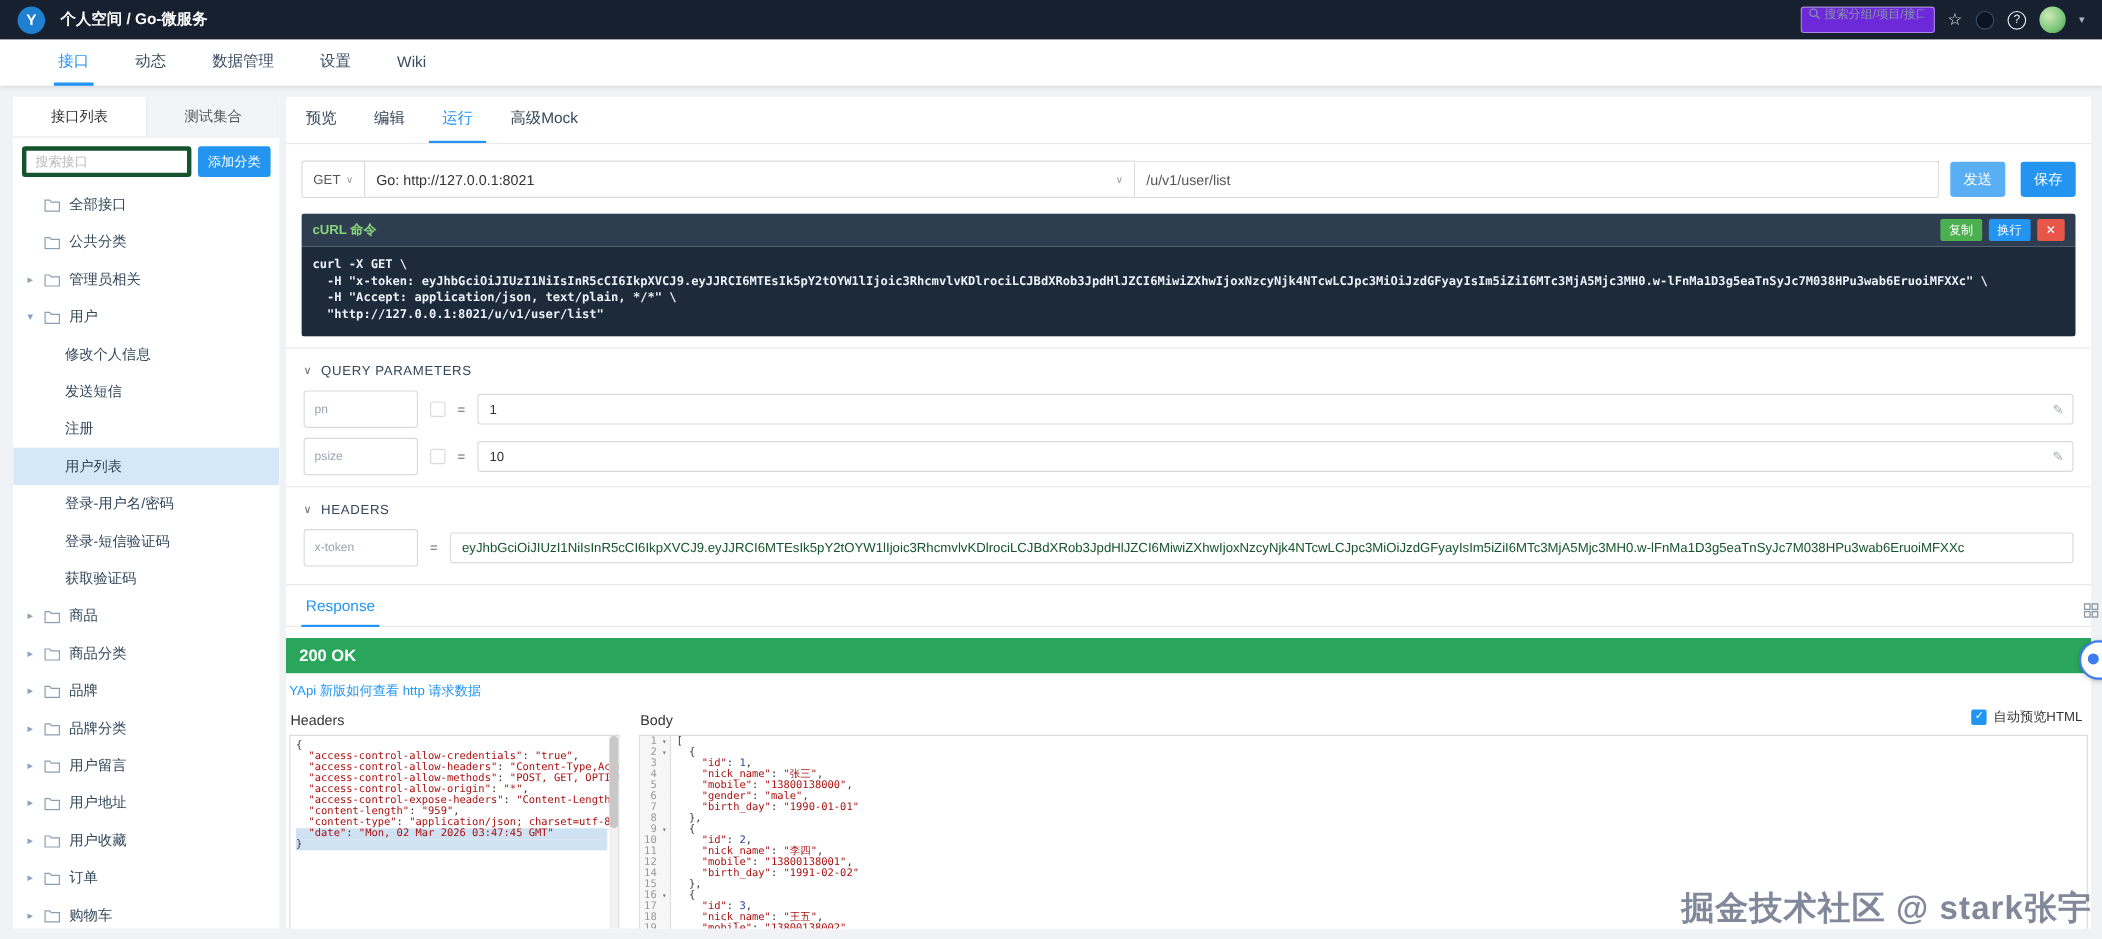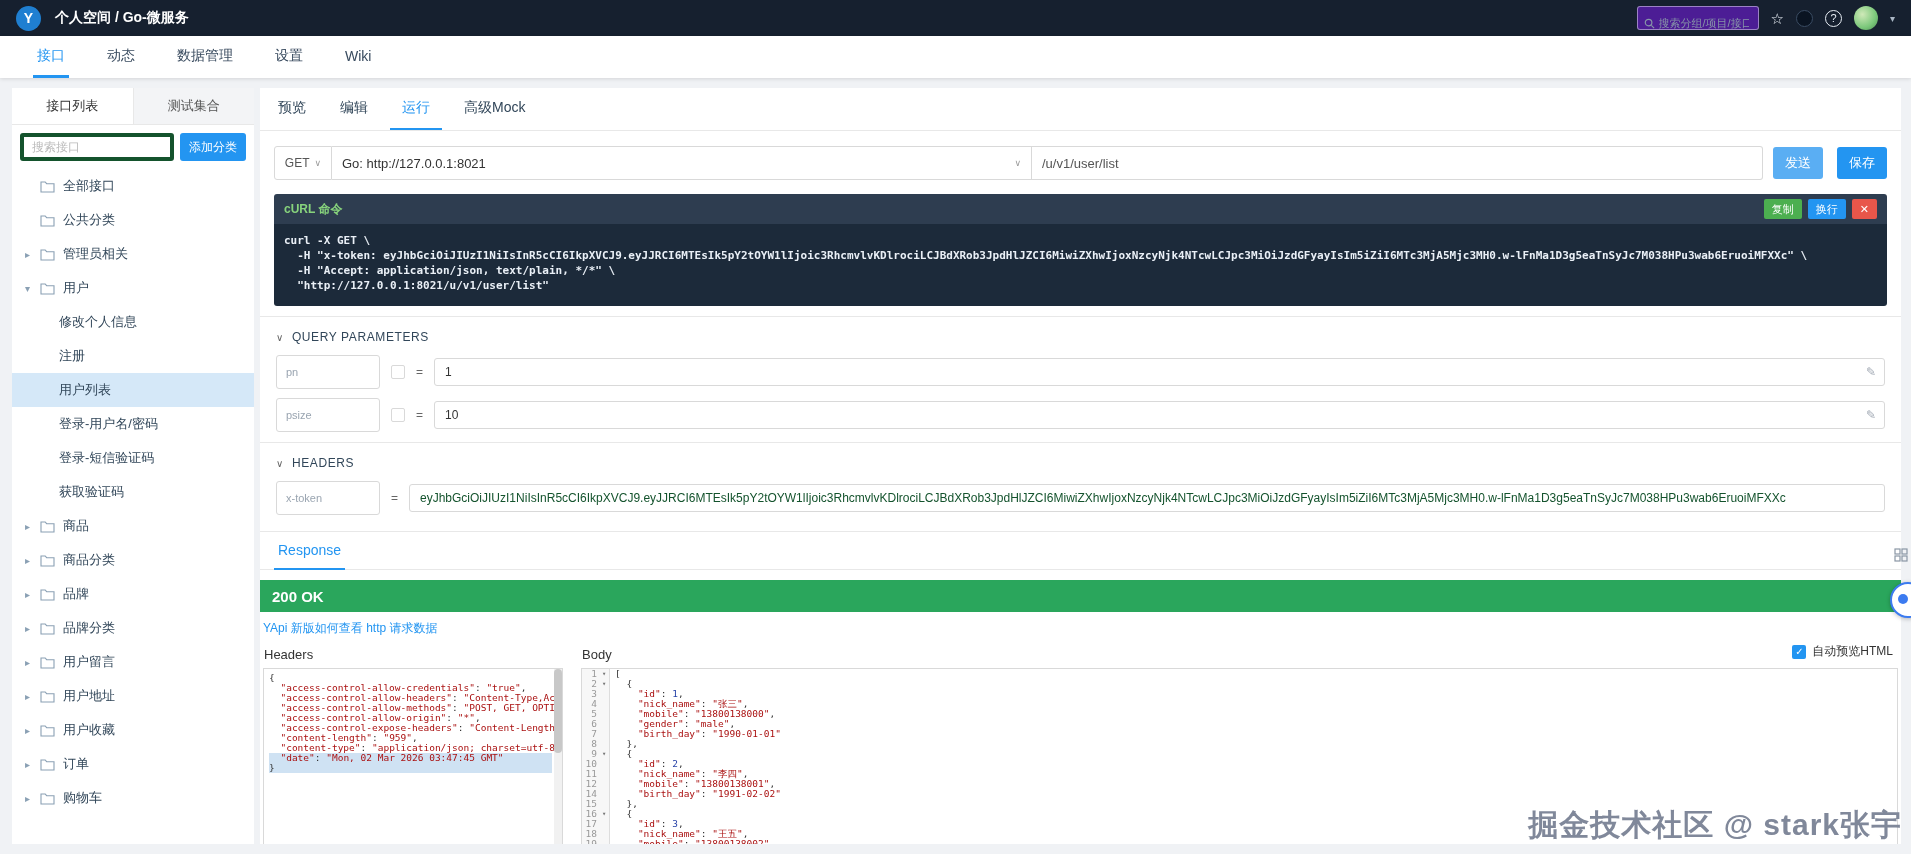--- a/index.html
+++ b/index.html
@@ -6,33 +6,33 @@
   html,body { width:1911px; height:854px; overflow:hidden; background:#f0f2f5;
               font-family:"Liberation Sans",sans-serif; position:relative; }
 
   
   .topbar { height:36px; background:#16202f; display:flex; align-items:center; padding:0 16px; }
   .logo { width:25px; height:25px; border-radius:50%; background:#1f7fd1; color:#fff; font-weight:bold;
           font-size:14px; display:flex; align-items:center; justify-content:center; cursor:pointer; }
   .breadcrumb { color:#fff; font-size:14px; font-weight:bold; margin-left:14px; cursor:pointer; }
   .topbar-right { margin-left:auto; display:flex; align-items:center; gap:12px; }
   .top-search { width:122px; height:24px; border:1px solid rgba(255,255,255,.45); border-radius:3px;
-                background:#4c1d95; display:flex; align-items:flex-end; padding:0 6px; gap:4px; }
+                background:#6d28d9; display:flex; align-items:flex-start; padding:0 6px; gap:4px; }
   .top-search input { background:transparent; border:none; outline:none; color:#cfd8e3; font-size:11px; width:90px; }
   .top-search input::placeholder { color:#8795a8; }
   .top-icon { color:#e8eef5; font-size:15px; cursor:pointer; line-height:1; }
   .circle-dark { width:17px; height:17px; border-radius:50%; background:#0a1422; border:1px solid #3a4c63; display:inline-block; }
   .question { width:17px; height:17px; border-radius:50%; border:1px solid #e8eef5; font-size:11px;
               display:flex; align-items:center; justify-content:center; }
   .avatar { width:24px; height:24px; border-radius:50%;
             background:radial-gradient(circle at 35% 35%, #cfe9b8, #7ac77a 60%, #4e8d52); cursor:pointer; }
   .caret-down { color:#aab6c5; font-size:10px; cursor:pointer; }
 
   
-  .subnav { height:42px; background:#fff; display:flex; align-items:stretch; padding-left:16px;
+  .subnav { height:42px; background:#fff; display:flex; align-items:stretch; padding-left:32px;
             box-shadow:0 1px 4px rgba(0,0,0,.12); position:relative; z-index:3; }
   .subnav-tab { margin:0 17px; padding:0 4px; display:flex; align-items:center; font-size:14px;
                 color:#394b5f; border-bottom:3px solid transparent; cursor:pointer; }
   .subnav-tab.active { color:#2395f1; border-bottom-color:#2395f1; }
 
   
   .content { display:flex; gap:6px; padding:10px 10px 0 12px; height:766px; }
   .sidebar { width:242px; background:#fff; height:100%; overflow:hidden; }
   .main { flex:1; background:#fff; height:100%; overflow:hidden; }
 
@@ -222,20 +222,23 @@
           <span class="tree-caret">▾</span>
           <span class="folder-icon">
             <svg width="15" height="13" viewBox="0 0 15 13">
               <path d="M1 2h4.2l1.4 1.7H14v8.3H1z" fill="none" stroke="#8aa0b4" stroke-width="1.1"></path>
             </svg>
           </span>
           <span class="tree-label">用户</span>
         </div>
         <div class="tree-item child">
           <span class="tree-label">修改个人信息</span>
+        </div>
+        <div class="tree-item child">
+          <span class="tree-label">发送短信</span>
         </div>
         <div class="tree-item child">
           <span class="tree-label">注册</span>
         </div>
         <div class="tree-item child selected">
           <span class="tree-label">用户列表</span>
         </div>
         <div class="tree-item child">
           <span class="tree-label">登录-用户名/密码</span>
         </div>

